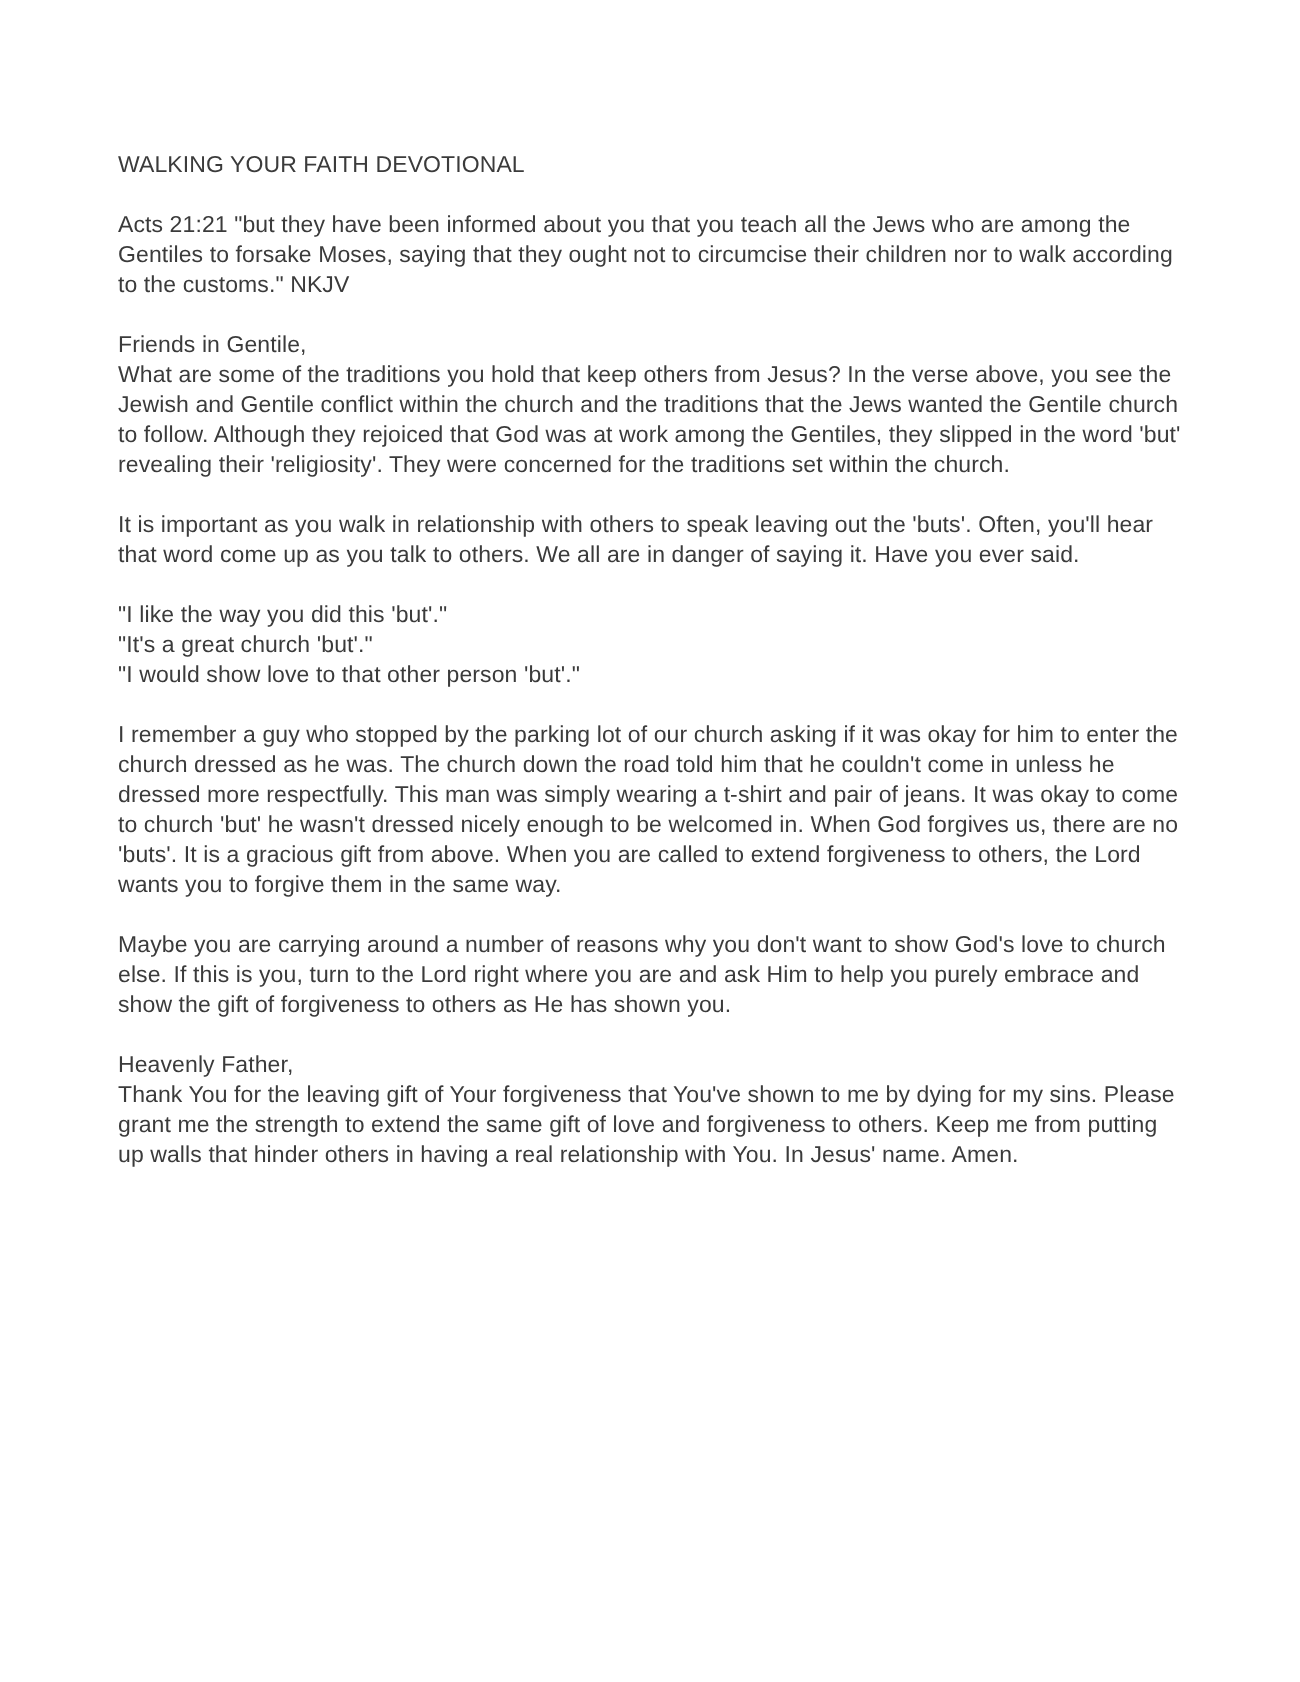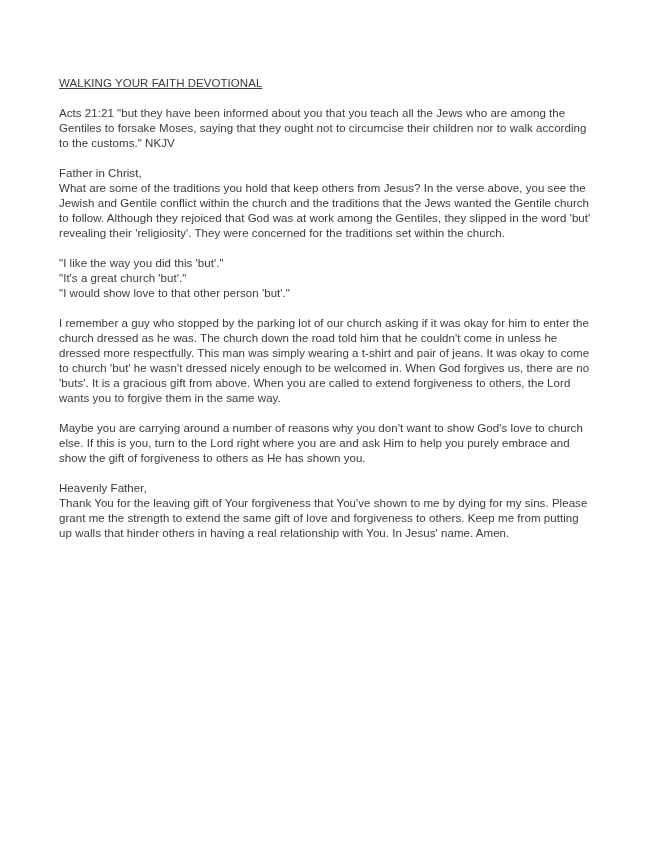--- a/index.html
+++ b/index.html
@@ -20,37 +20,37 @@
     color: #3b3b3b;
     letter-spacing: 0.05px;
     overflow: hidden;
   }
   .page p {
     margin: 0 0 15px 0;
   }
   .doc-title {
     text-transform: none; 
     font-weight: normal;
-    text-decoration: underline;
   }
 </style>
 </head>
 <body>
 
 <div class="page">
 
   <p class="doc-title">WALKING YOUR FAITH DEVOTIONAL</p>
 
   <p>Acts 21:21 "but they have been informed about you that you teach all the Jews who are among the Gentiles to forsake Moses, saying that they ought not to circumcise their children nor to walk according to the customs." NKJV</p>
 
   <p>
-    <span>Father in Christ,</span><br>
+    <span>Friends in Gentile,</span><br>
     <span>What are some of the traditions you hold that keep others from Jesus? In the verse above, you see the Jewish and Gentile conflict within the church and the traditions that the Jews wanted the Gentile church to follow. Although they rejoiced that God was at work among the Gentiles, they slipped in the word 'but' revealing their 'religiosity'. They were concerned for the traditions set within the church.</span>
   </p>
 
+  <p>It is important as you walk in relationship with others to speak leaving out the 'buts'. Often, you'll hear that word come up as you talk to others. We all are in danger of saying it. Have you ever said.</p>
 
   <p>
     <span>"I like the way you did this 'but'."</span><br>
     <span>"It's a great church 'but'."</span><br>
     <span>"I would show love to that other person 'but'."</span>
   </p>
 
   <p>I remember a guy who stopped by the parking lot of our church asking if it was okay for him to enter the church dressed as he was. The church down the road told him that he couldn't come in unless he dressed more respectfully. This man was simply wearing a t-shirt and pair of jeans. It was okay to come to church 'but' he wasn't dressed nicely enough to be welcomed in. When God forgives us, there are no 'buts'. It is a gracious gift from above. When you are called to extend forgiveness to others, the Lord wants you to forgive them in the same way.</p>
 
   <p>Maybe you are carrying around a number of reasons why you don't want to show God's love to church else. If this is you, turn to the Lord right where you are and ask Him to help you purely embrace and show the gift of forgiveness to others as He has shown you.</p>

